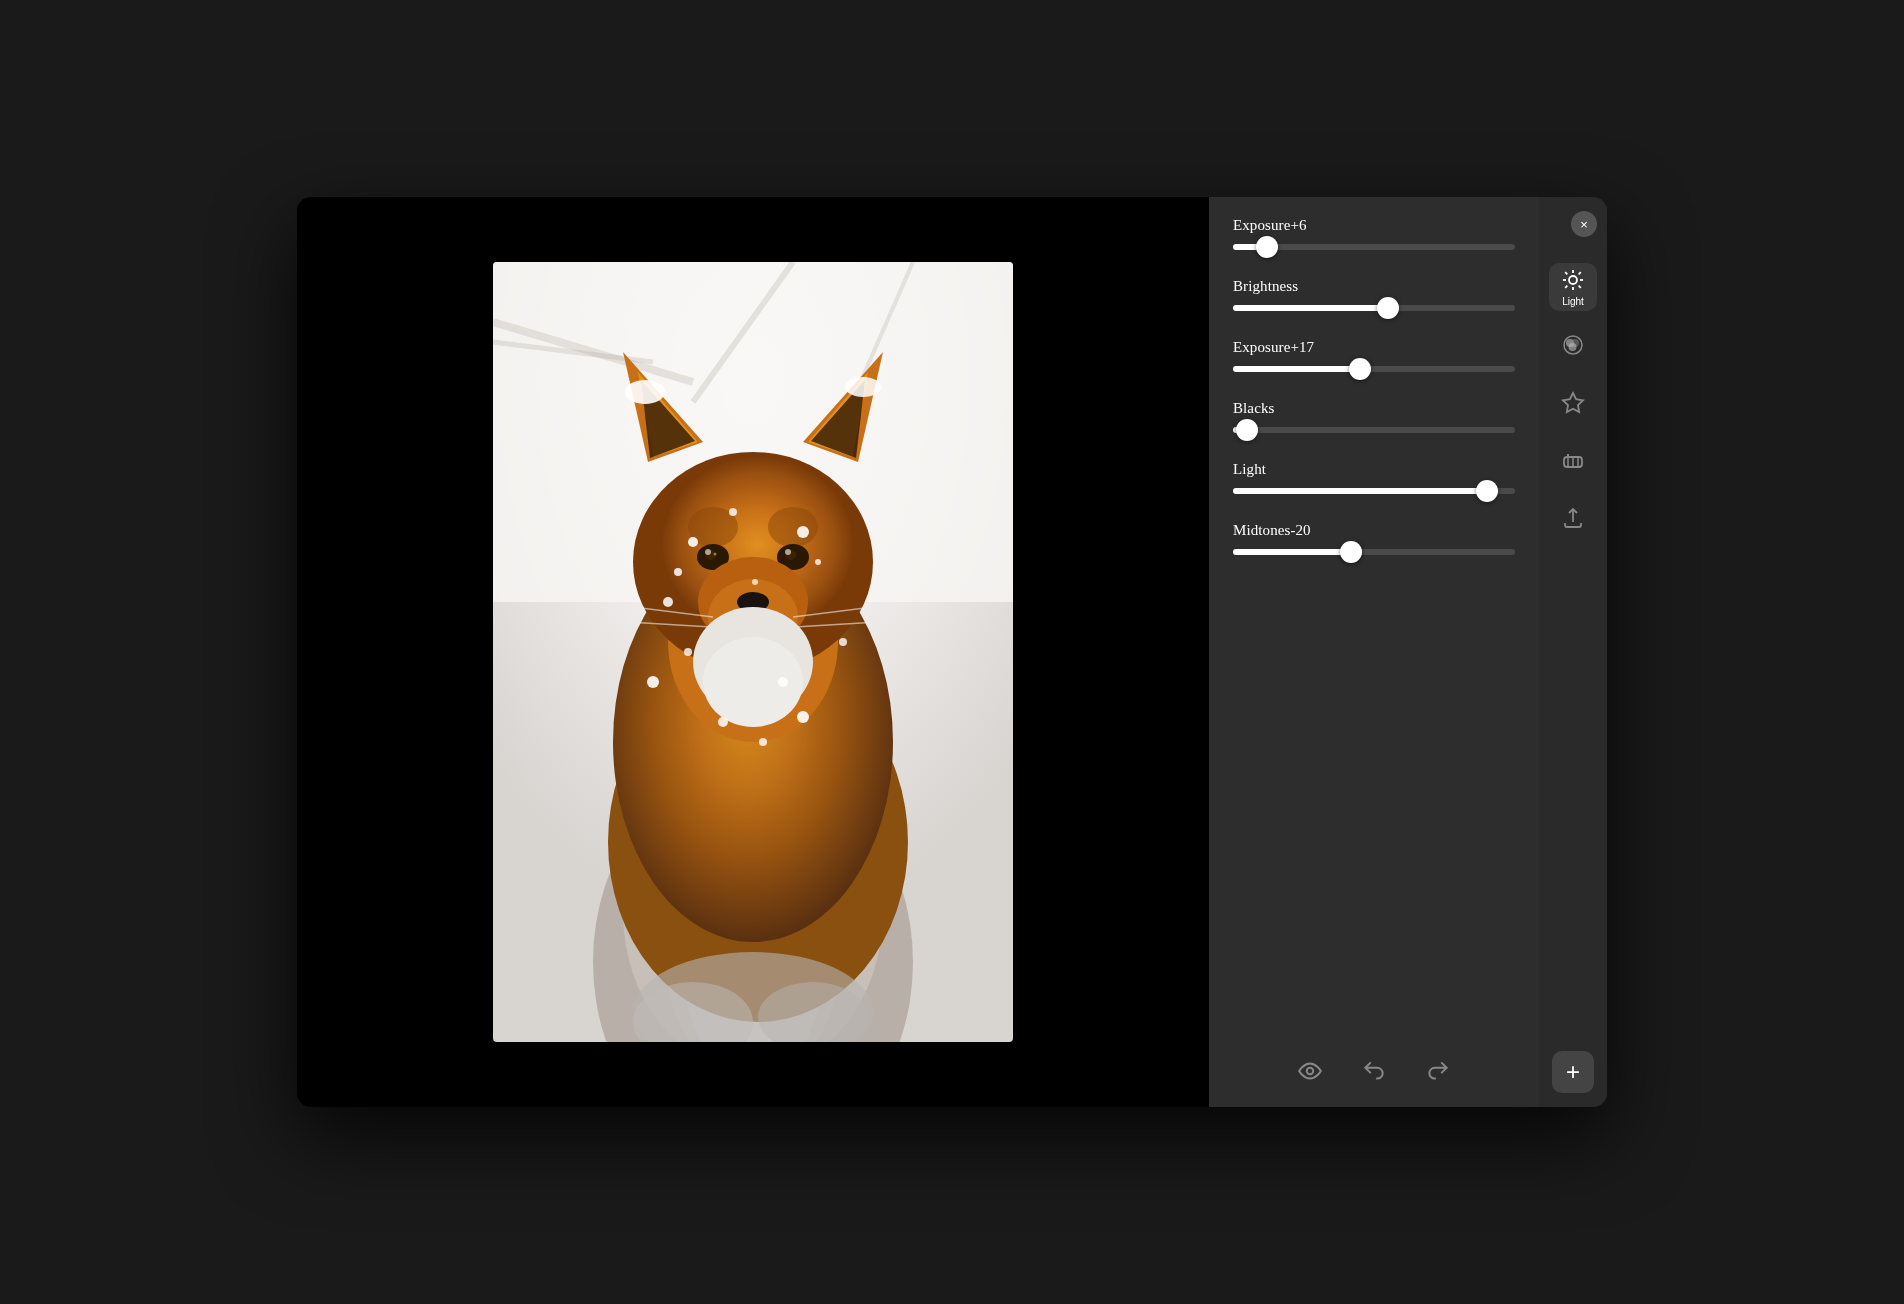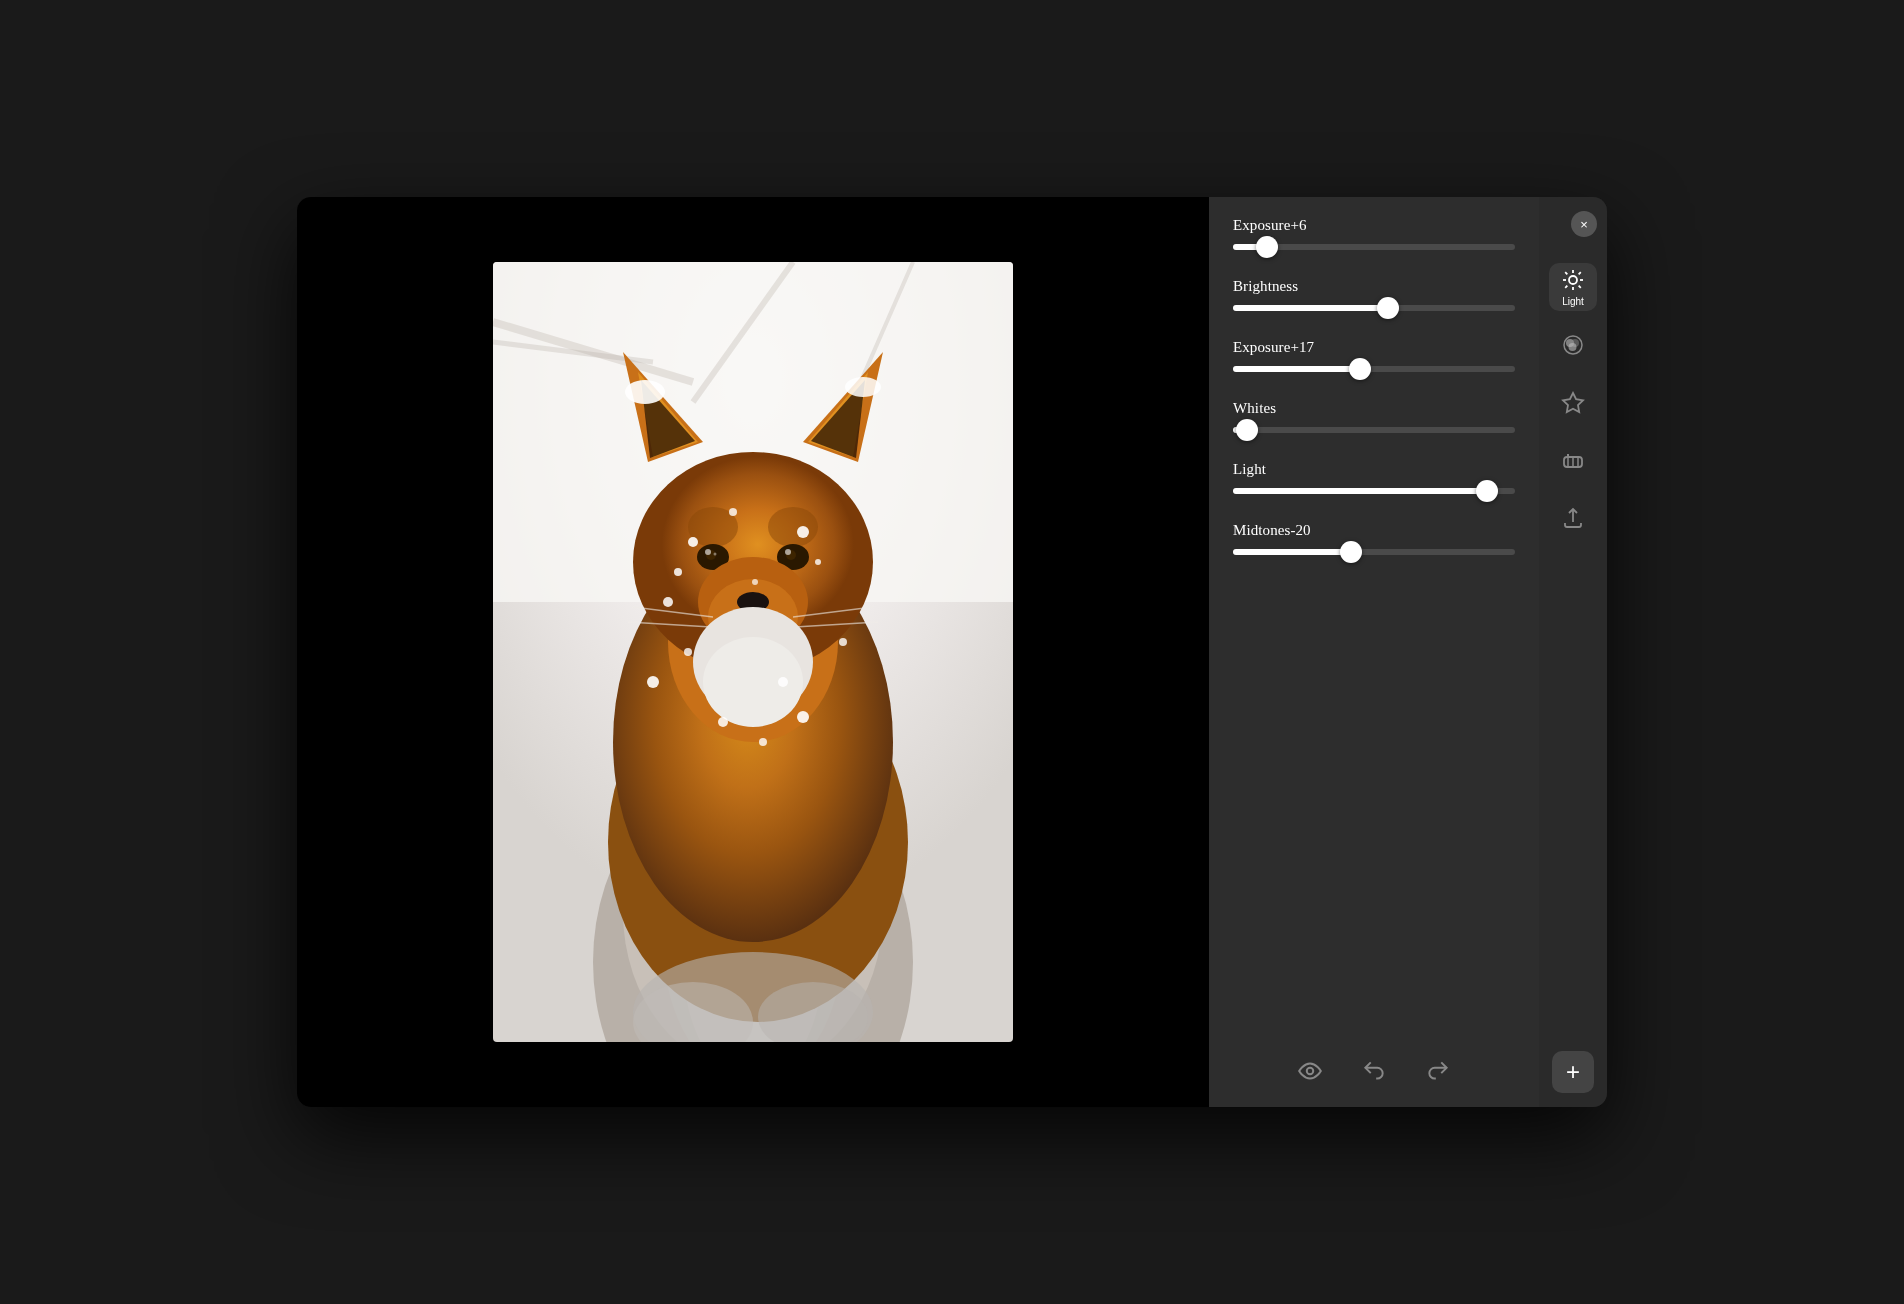--- a/index.html
+++ b/index.html
@@ -343,21 +343,21 @@
         <span class="adjustment-value">+17</span>
       </div>
       <div class="slider-track">
         <div class="slider-fill" style="width: 45%"></div>
         <div class="slider-thumb" style="left: 45%"></div>
       </div>
     </div>
 
     <div class="adjustment-row">
       <div class="adjustment-label-row">
-        <span class="adjustment-label">Whites</span>
+        <span class="adjustment-label">Blacks</span>
         <span class="adjustment-value"></span>
       </div>
       <div class="slider-track">
         <div class="slider-fill" style="width: 5%"></div>
         <div class="slider-thumb" style="left: 5%"></div>
       </div>
     </div>
 
     <div class="adjustment-row">
       <div class="adjustment-label-row">

